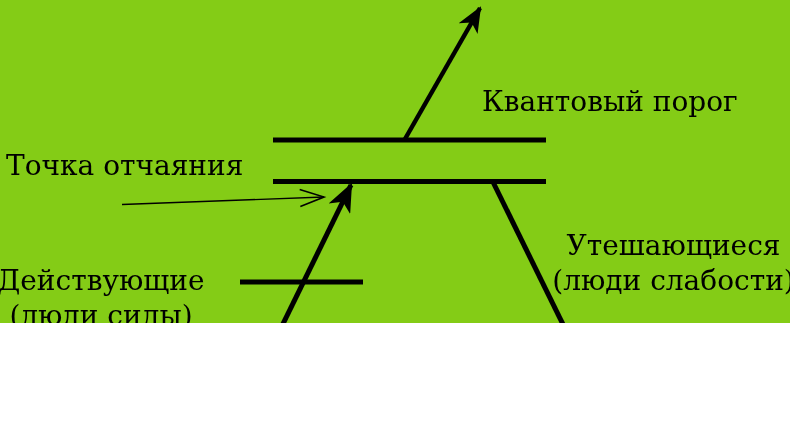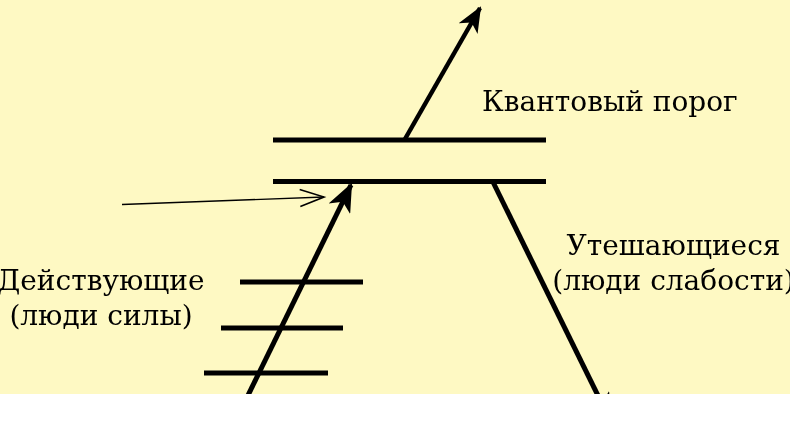--- a/index.html
+++ b/index.html
@@ -1,20 +1,20 @@
 <!DOCTYPE html>
 <html><head>
 <meta charset="utf-8">
 <style>
   html, body { margin: 0; padding: 0; background: #ffffff; }
   .stage {
     position: relative;
     width: 790px;
-    height: 394px;
-    background: #fef9c3;
+    height: 323px;
+    background: #84cc16;
     overflow: hidden;
     font-family: "DejaVu Serif", "Liberation Serif", serif;
     color: #000000;
   }
   .stage svg { position: absolute; left: 0; top: 0; }
   .label {
     position: absolute;
     font-size: 28px;
     line-height: 35px;
     white-space: nowrap;
@@ -50,20 +50,23 @@
 
     <line x1="493" y1="182" x2="610" y2="420" stroke="#000000" stroke-width="5" marker-end="url(#arrowSolid)"></line>
 
     <line x1="122" y1="204.5" x2="324" y2="197" stroke="#000000" stroke-width="1.4" marker-end="url(#arrowOpen)"></line>
   </svg>
 
   <div class="label" style="left:482px; top:84px;">
     <span>Квантовый порог</span>
   </div>
 
+  <div class="label" style="left:6px; top:148px;">
+    <span>Точка отчаяния</span>
+  </div>
 
   <div class="label center" style="left:-5px; top:263px; width:212px;">
     <div>Действующие</div>
     <div>(люди силы)</div>
   </div>
 
   <div class="label center" style="left:551px; top:228px; width:245px;">
     <div>Утешающиеся</div>
     <div>(люди слабости)</div>
   </div>

